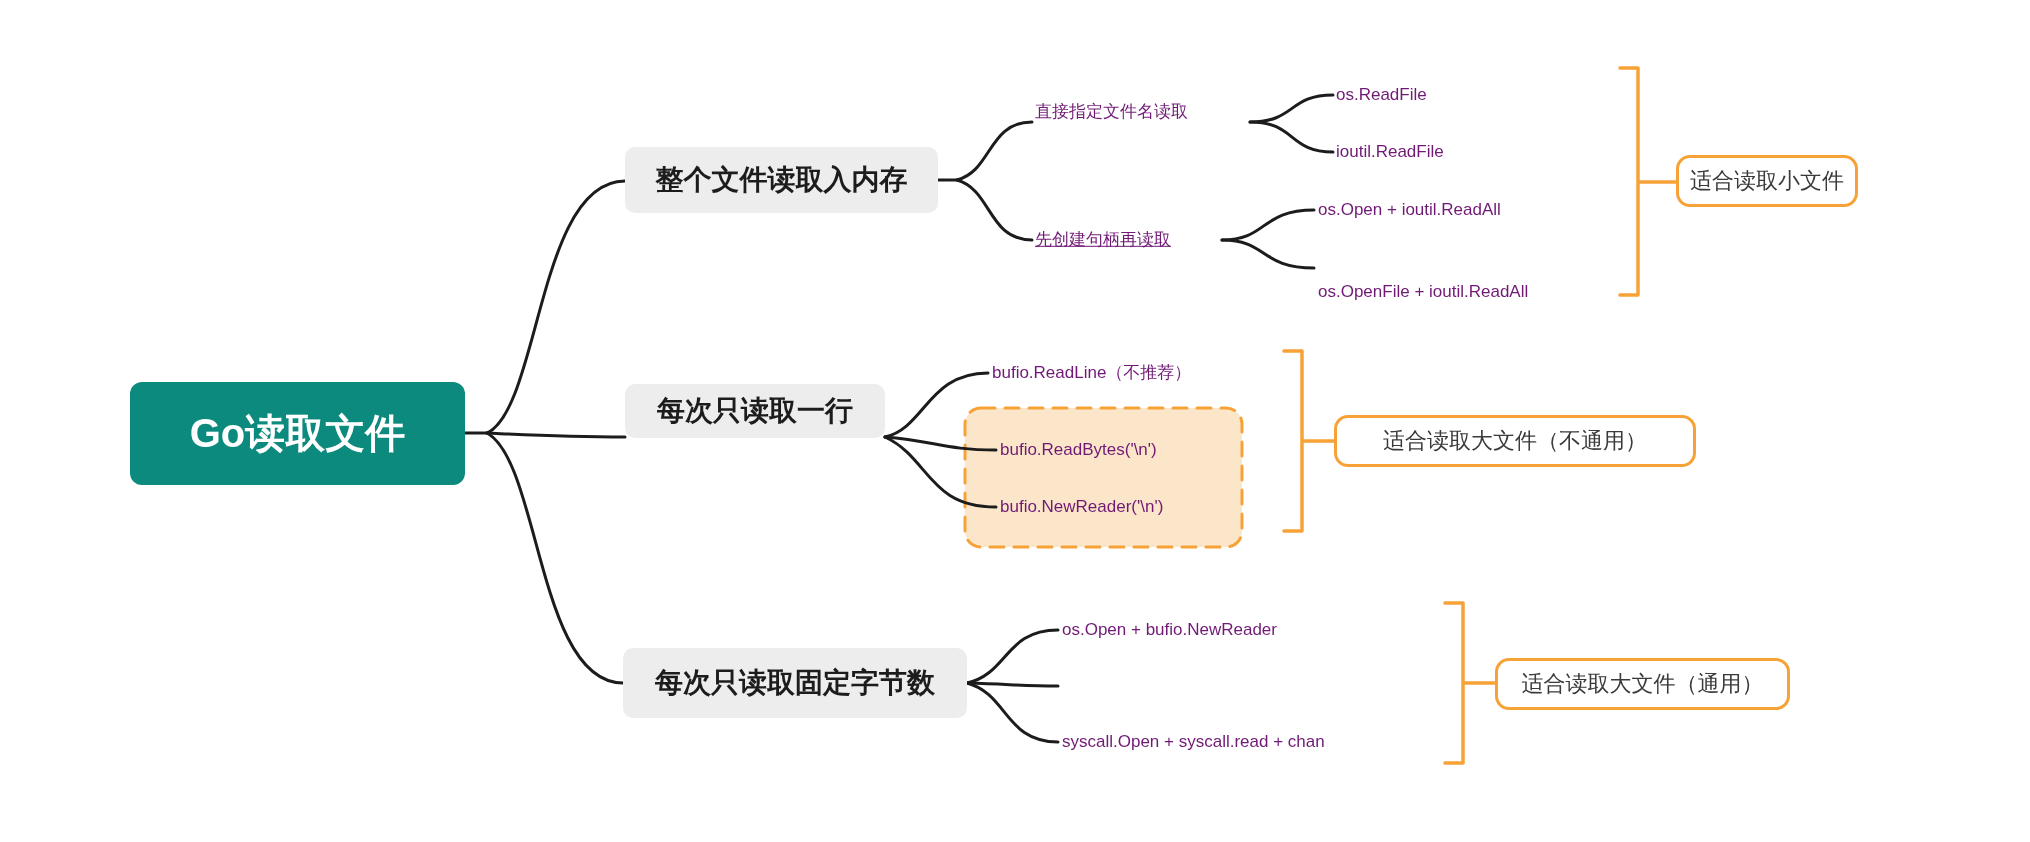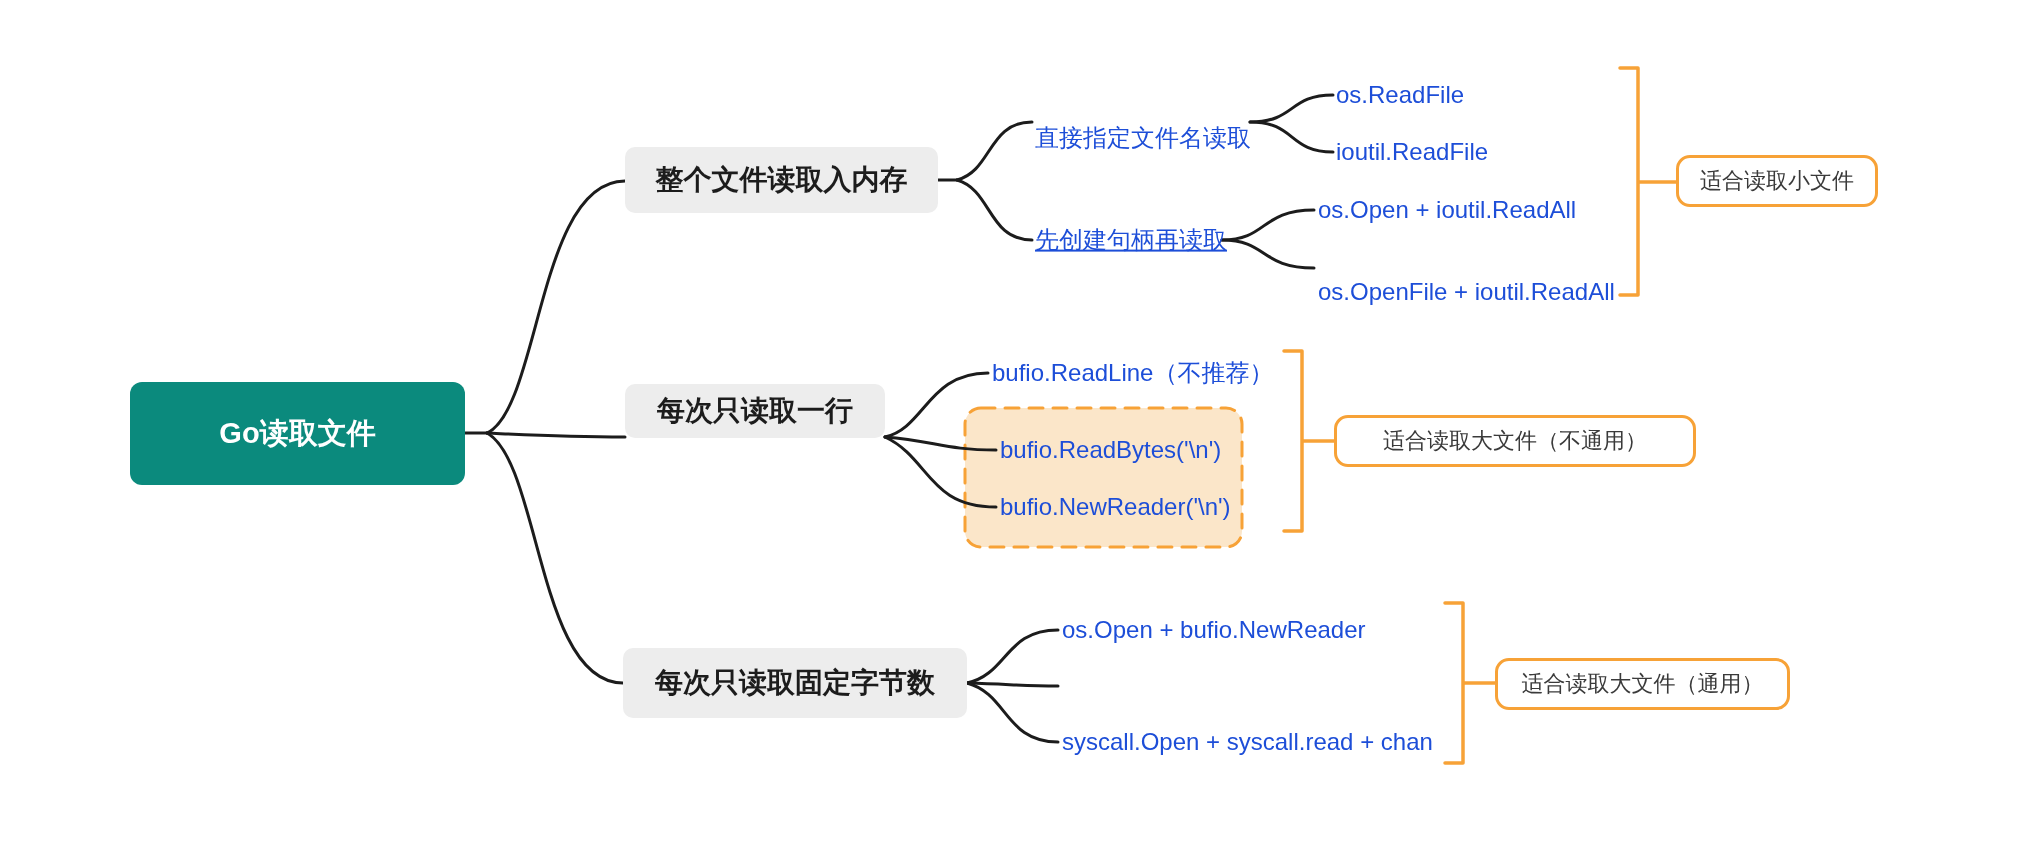--- a/index.html
+++ b/index.html
@@ -13,56 +13,56 @@
   .lines{position:absolute;left:0;top:0;width:2030px;height:842px;}
   .node{
     position:absolute;
     display:flex;align-items:center;justify-content:center;
     box-sizing:border-box;
     white-space:nowrap;
   }
   .node-root{
     left:130px;top:382px;width:335px;height:103px;
     background:#0b8a7d;border-radius:12px;
-    color:#ffffff;font-size:29px;font-weight:bold;
+    color:#ffffff;font-size:40px;font-weight:bold;
   }
   .node-branch{
     background:#ededed;border-radius:10px;
     color:#1c1c1c;font-size:28px;font-weight:bold;
   }
   .branch-1{left:625px;top:147px;width:313px;height:66px;}
   .branch-2{left:625px;top:384px;width:260px;height:54px;text-align:center;}
   .branch-3{left:623px;top:648px;width:344px;height:70px;}
   .leaf{
     position:absolute;
     transform:translateY(-50%);
-    color:#1d4ed8;font-size:24px;
+    color:#701a75;font-size:17px;
     white-space:nowrap;line-height:1.2;
   }
-  .sub-1{left:1035px;top:138px;}
+  .sub-1{left:1035px;top:112px;}
   .sub-2{left:1035px;top:240px;text-decoration:underline;}
   .leaf-1{left:1336px;top:95px;}
   .leaf-2{left:1336px;top:152px;}
   .leaf-3{left:1318px;top:210px;}
   .leaf-4{left:1318px;top:268px;margin-top:24px;}
   .leaf-5{left:992px;top:373px;}
   .leaf-6{left:1000px;top:450px;}
   .leaf-7{left:1000px;top:507px;}
   .leaf-8{left:1062px;top:630px;}
   .leaf-9{left:1062px;top:686px;}
   .leaf-10{left:1062px;top:742px;}
   .summary-label{
     position:absolute;
     display:flex;align-items:center;justify-content:center;
     box-sizing:border-box;
     background:#ffffff;
     border:3px solid #f7a237;border-radius:14px;
     color:#3a3a3a;font-size:22px;white-space:nowrap;
   }
-  .summary-1{left:1676px;top:155px;width:202px;height:52px;}
+  .summary-1{left:1676px;top:155px;width:182px;height:52px;}
   .summary-2{left:1334px;top:415px;width:362px;height:52px;}
   .summary-3{left:1495px;top:658px;width:295px;height:52px;}
 </style>
 </head>
 <body>
 
 <div class="canvas">
 
   <svg class="lines" viewBox="0 0 2030 842" xmlns="http://www.w3.org/2000/svg">
 

